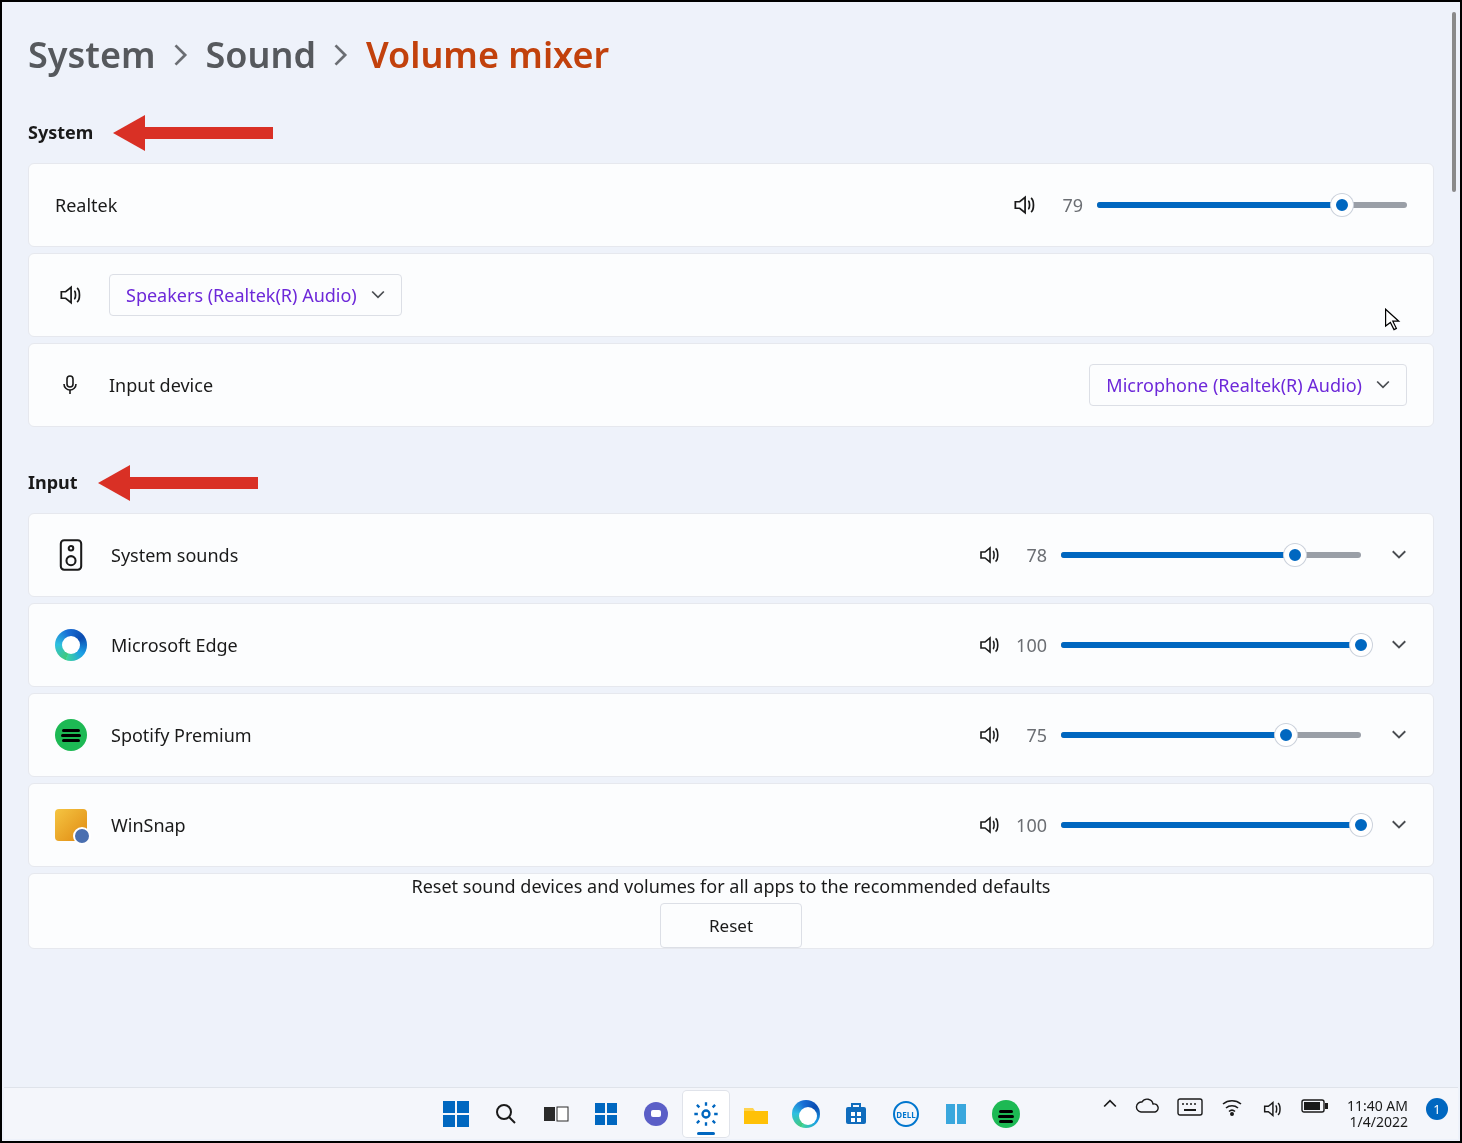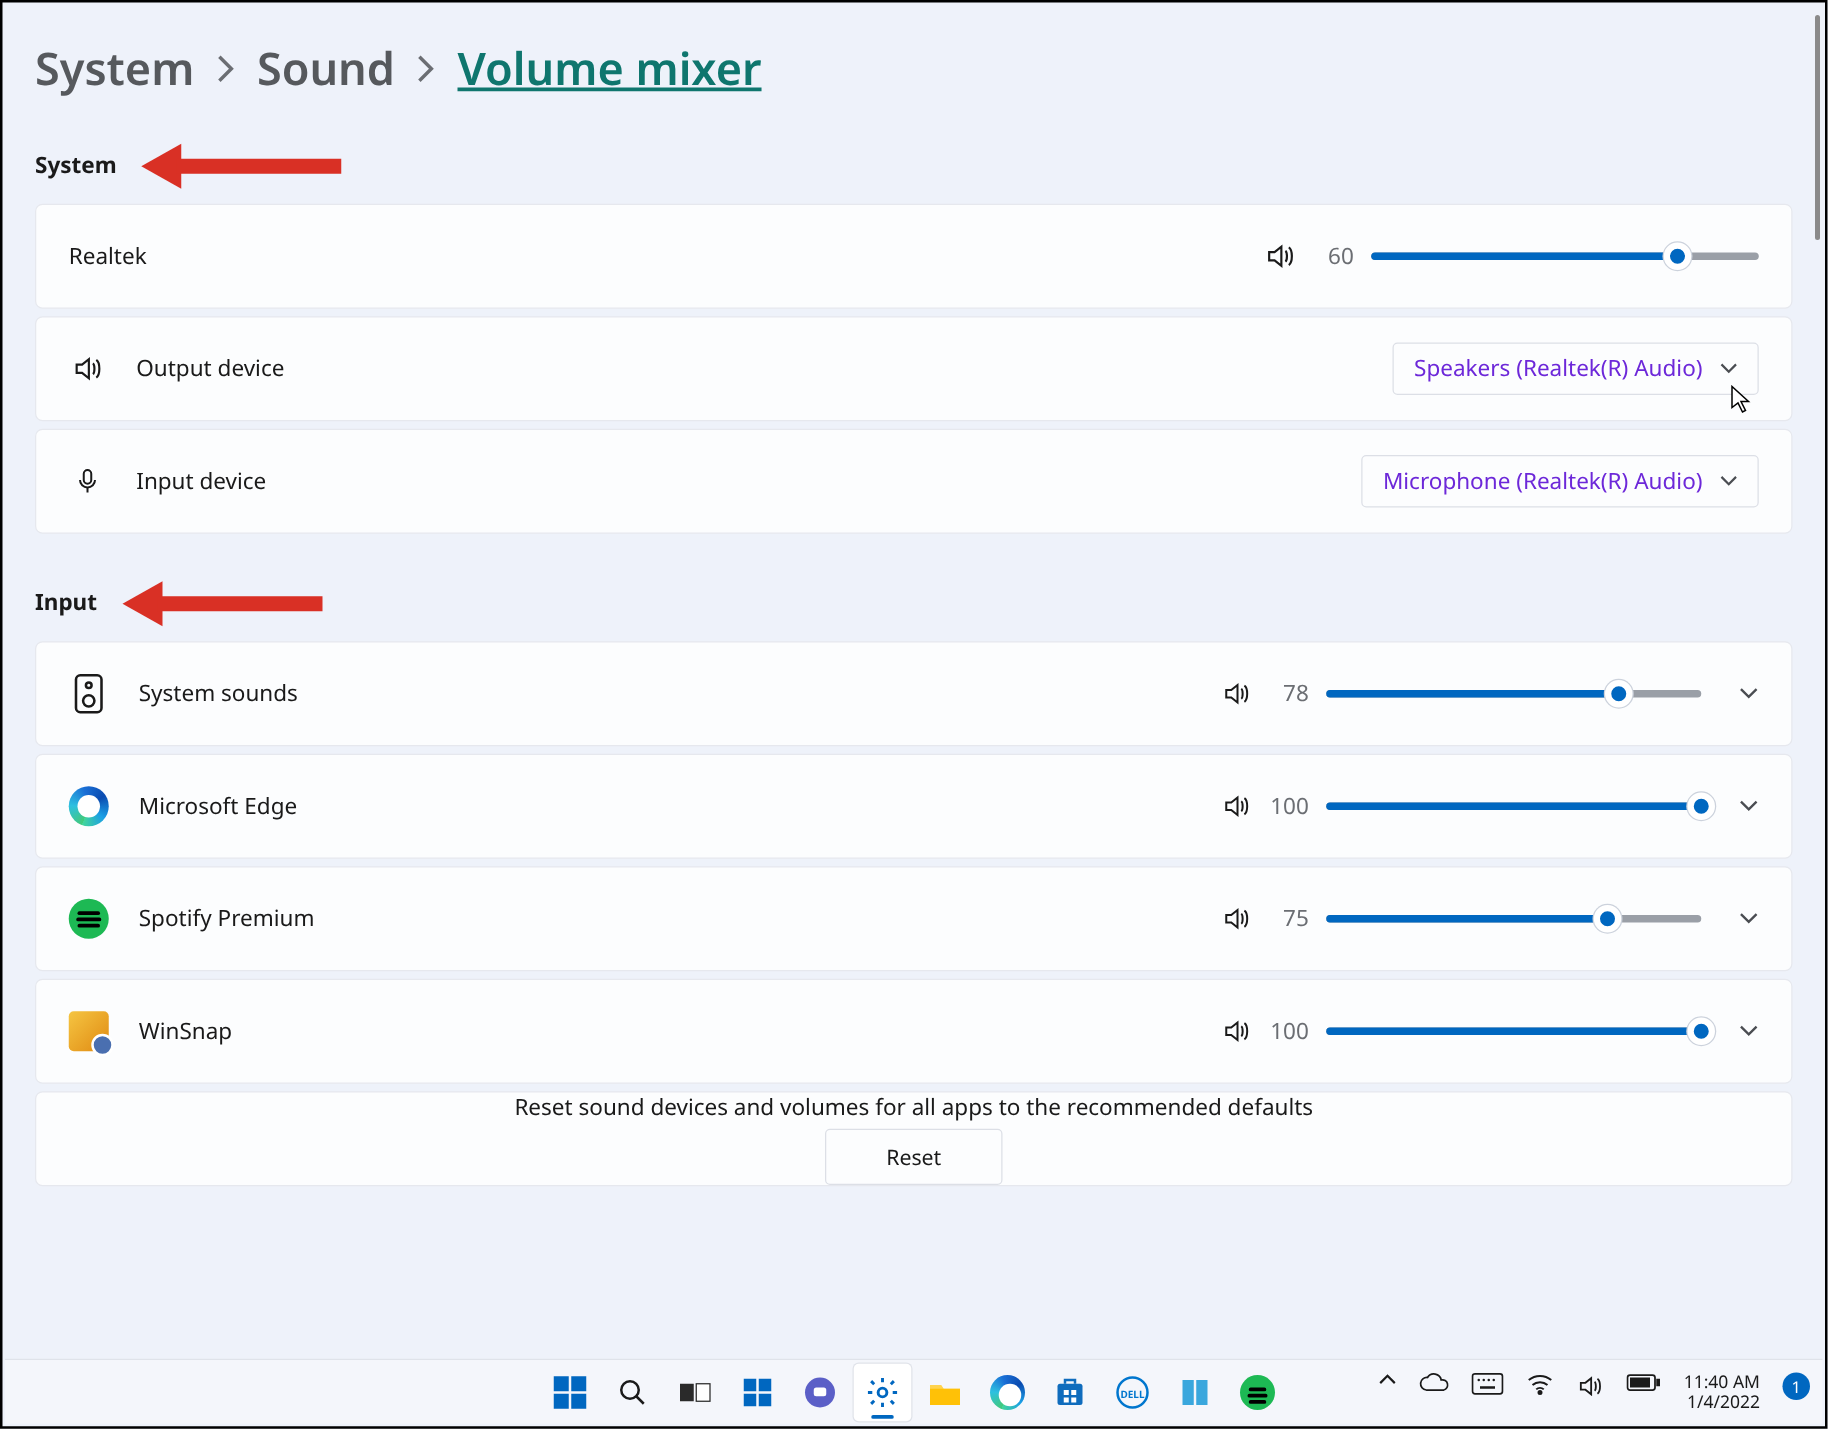--- a/index.html
+++ b/index.html
@@ -2,21 +2,21 @@
 <html><head>
 <meta charset="utf-8">
 <style>
   * { box-sizing: border-box; margin: 0; padding: 0; font-family: "Segoe UI", system-ui, sans-serif; }
   body { width: 1462px; height: 1143px; background: #eef2fa; position: relative; border: 2px solid #000; overflow: hidden; }
   .content { padding: 28px 26px 0 26px; height: 1107px; overflow: hidden; position: relative; }
   .scrollbar { position: absolute; right: 4px; top: 10px; width: 4px; height: 180px; background: #8a8a8a; border-radius: 2px; }
 
   .breadcrumb { display: flex; align-items: center; gap: 18px; margin-bottom: 40px; }
   .breadcrumb .bc-link { font-size: 36px; font-weight: 600; color: #56595d; }
-  .breadcrumb .bc-current { font-size: 36px; font-weight: 600; color: #0f766e; text-decoration: underline; }
+  .breadcrumb .bc-current { font-size: 36px; font-weight: 600; color: #c2410c; }
   .breadcrumb .chev { color: #6b6e73; }
 
   .section-header { display: flex; align-items: center; gap: 20px; margin-bottom: 18px; }
   .section-header h2 { font-size: 18px; font-weight: 700; color: #1a1a1a; }
 
   .arrow-annotation { width: 160px; height: 26px; position: relative; }
   .arrow-annotation .shaft { position: absolute; left: 28px; top: 8px; width: 132px; height: 12px; background: #d93025; }
   .arrow-annotation .head { position: absolute; left: 0; top: -4px; width: 0; height: 0; border-top: 18px solid transparent; border-bottom: 18px solid transparent; border-right: 32px solid #d93025; }
 
   .card { background: #fcfdfe; border: 1px solid #e6e8ee; border-radius: 6px; padding: 0 26px; display: flex; align-items: center; min-height: 84px; margin-bottom: 6px; position: relative; }
@@ -104,37 +104,36 @@
   <div class="card">
     <span class="label">Realtek</span>
     <div class="volume-group">
       <span>
         <svg width="26" height="26" viewBox="0 0 24 24" fill="none" stroke="#1a1a1a" stroke-width="1.6">
             <path d="M4 9v6h4l5 4V5L8 9H4z"></path>
             <path d="M16 8c1.5 1 1.5 7 0 8"></path>
             <path d="M18.5 5.5c3 2 3 11 0 13"></path>
           </svg>
       </span>
-      <span class="volume-value">60</span>
+      <span class="volume-value">79</span>
       <div class="slider">
         <div class="fill" style="width:79%"></div>
         <div class="thumb" style="left:79%"></div>
       </div>
     </div>
   </div>
 
   <div class="card">
     <span class="left-icon">
       <svg width="26" height="26" viewBox="0 0 24 24" fill="none" stroke="#1a1a1a" stroke-width="1.6">
           <path d="M4 9v6h4l5 4V5L8 9H4z"></path>
           <path d="M16 8c1.5 1 1.5 7 0 8"></path>
           <path d="M18.5 5.5c3 2 3 11 0 13"></path>
         </svg>
     </span>
-    <span class="label">Output device</span>
     <div class="dropdown">
       <span>Speakers (Realtek(R) Audio)</span>
       <span class="chev-small">
         <svg width="14" height="10" viewBox="0 0 12 8">
             <path d="M1 1 L6 6 L11 1" stroke="#4a4d52" stroke-width="1.5" fill="none"></path>
           </svg>
       </span>
     </div>
   </div>
 

